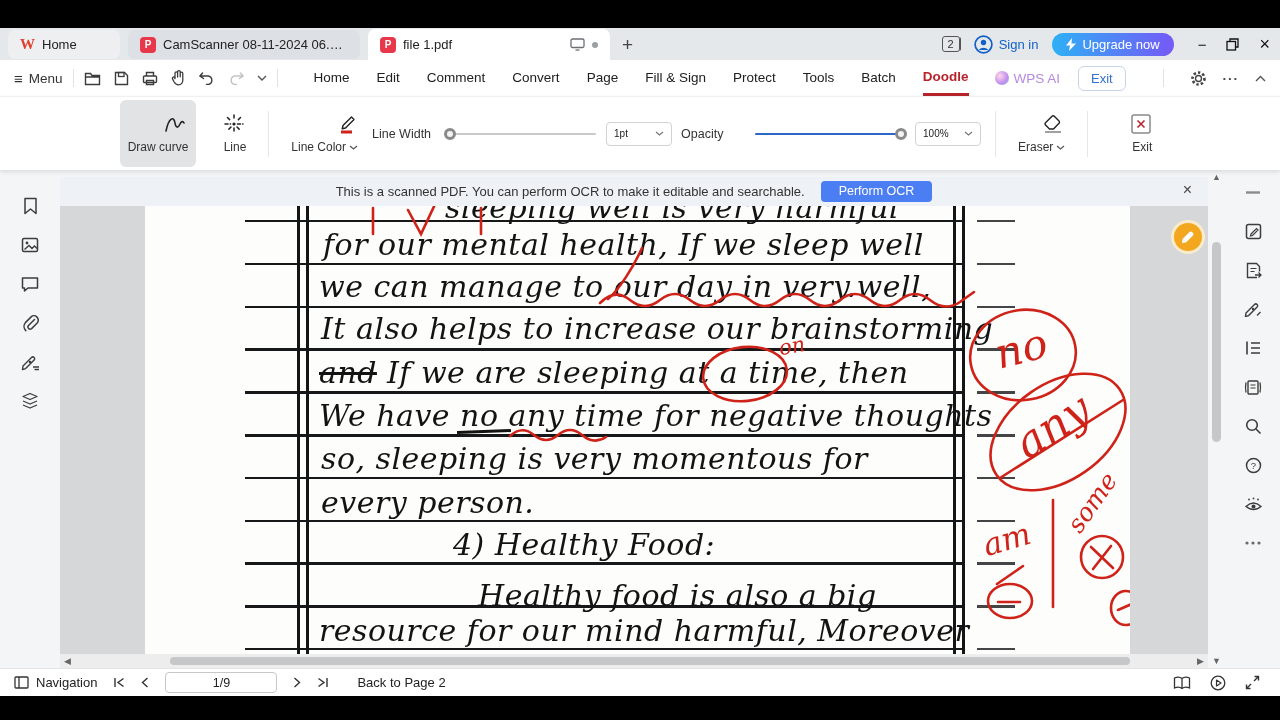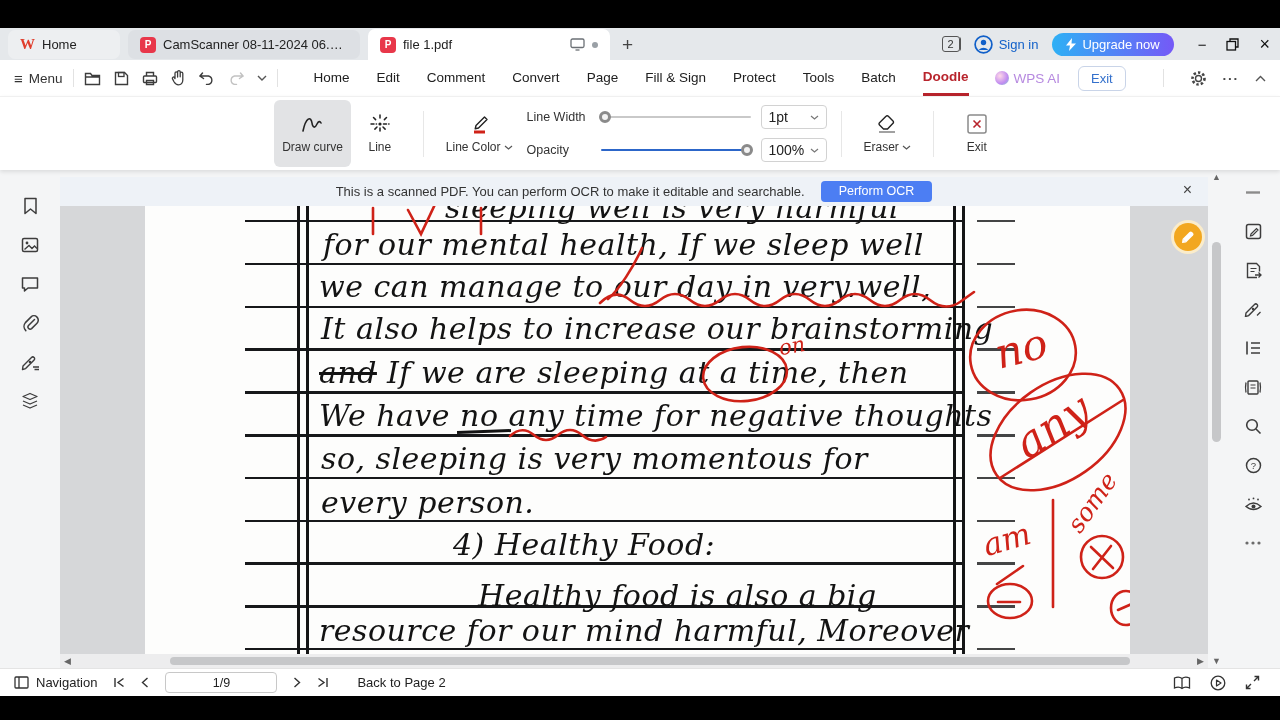--- a/index.html
+++ b/index.html
@@ -37,34 +37,34 @@
   .menu-tabs{display:flex;align-items:center;gap:27px;margin-left:26px}
   .mtab{color:#202020;line-height:36px;cursor:default}
   .mtab.active{color:#b8242c;font-weight:bold;border-bottom:3px solid #b8242c;line-height:33px}
   .wps-ai{display:flex;align-items:center;gap:5px;color:#b78ae0;margin-left:26px;font-size:13.5px}
   .ai-orb{width:14px;height:14px;border-radius:50%;background:radial-gradient(circle at 35% 35%,#ffd9e8,#c08bf0 60%,#7fd4d0);position:relative}
   .share-btn{margin-left:18px;border:1px solid #c9d4e8;border-radius:6px;color:#3370cc;font-size:13px;padding:4px 12px}
   .menu-right{margin-left:auto;display:flex;align-items:center;gap:16px;color:#444}
 
   
   .doodle-bar{height:74px;background:#fff;border-top:1px solid #f0f0f0;box-shadow:0 2px 4px rgba(0,0,0,.10);display:flex;align-items:center;justify-content:center;position:relative;z-index:3}
-  .tool{display:flex;flex-direction:column;align-items:center;justify-content:center;gap:5px;font-size:12px;color:#333;padding:13px 8px;border-radius:6px;min-width:58px}
+  .tool{display:flex;flex-direction:column;align-items:flex-end;justify-content:center;gap:5px;font-size:12px;color:#333;padding:13px 8px;border-radius:6px;min-width:58px}
   .tool.selected{background:#e2e3e5}
   .tool .tlabel{white-space:nowrap;display:flex;align-items:center;gap:3px}
   .tdiv{width:1px;height:46px;background:#e7e7e7;margin:0 14px}
-  .slider-block{display:flex;flex-direction:column;gap:9px;margin-left:6px}
+  .slider-block{display:flex;flex-direction:row;gap:9px;margin-left:6px}
   .srow{display:flex;align-items:center;gap:10px;font-size:12.5px;color:#333}
   .srow .slabel{width:64px}
   .strack{position:relative;width:150px;height:2px;border-radius:2px}
   .strack.gray{background:#c9c9c9}
   .strack.blue{background:#2c66c9}
   .sthumb{position:absolute;top:-5px;width:12px;height:12px;border-radius:50%;background:#f3f3f3;border:3px solid #8a8a8a}
   .sthumb.left{left:-2px}
   .sthumb.right{right:-2px}
-  .sel-box{width:66px;height:24px;border:1px solid #d2d2d2;border-radius:4px;display:flex;align-items:center;justify-content:space-between;padding:0 7px;font-size:14px;color:#222;background:#fff}
+  .sel-box{width:66px;height:24px;border:1px solid #d2d2d2;border-radius:4px;display:flex;align-items:center;justify-content:space-between;padding:0 7px;font-size:10px;color:#222;background:#fff}
 
   
   .main{height:498px;display:flex;background:#f4f5f6}
   .left-rail{width:60px;background:#f4f5f6;display:flex;flex-direction:column;align-items:center;gap:19px;padding-top:26px}
   .rail-ic{width:20px;height:20px;display:flex;align-items:center;justify-content:center;color:#3d3d3d}
   .center{width:1148px;display:flex;flex-direction:column;padding-top:7px;background:#f4f5f6}
   .notice{height:29px;background:#eef2f7;display:flex;align-items:center;justify-content:center;gap:16px;font-size:13px;color:#333;position:relative;flex:none}
   .ocr-btn{background:#4c7ef3;color:#fff;border-radius:4px;padding:4px 18px;font-size:12.5px;line-height:1}
   .notice-close{position:absolute;right:16px;top:4px;font-size:16px;color:#444}
   .viewport{position:relative;height:448px;background:#d6d7d9;overflow:hidden;flex:none}

